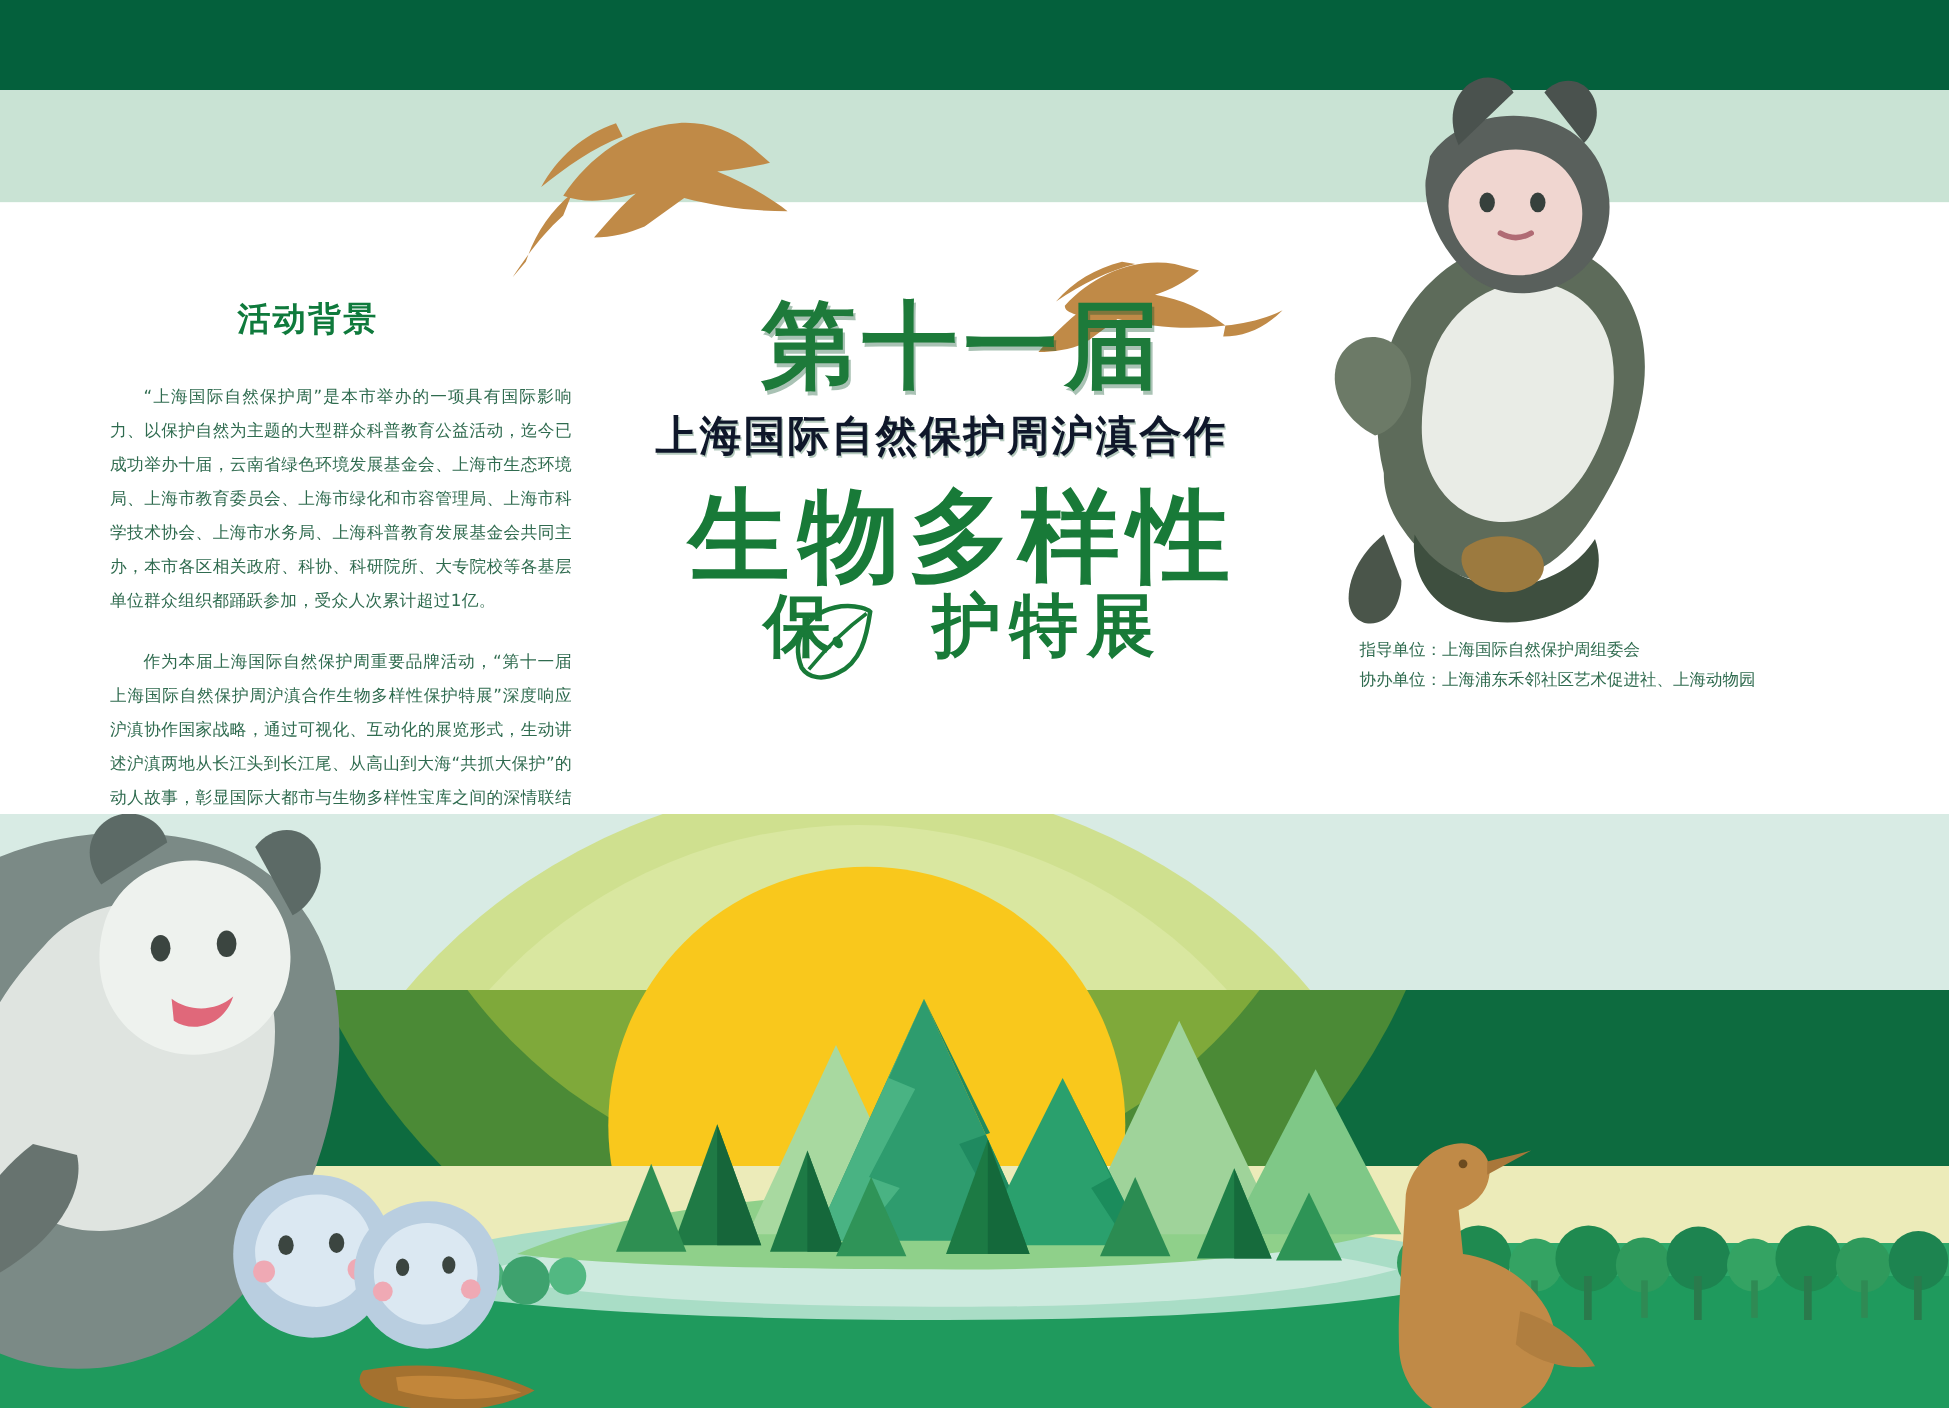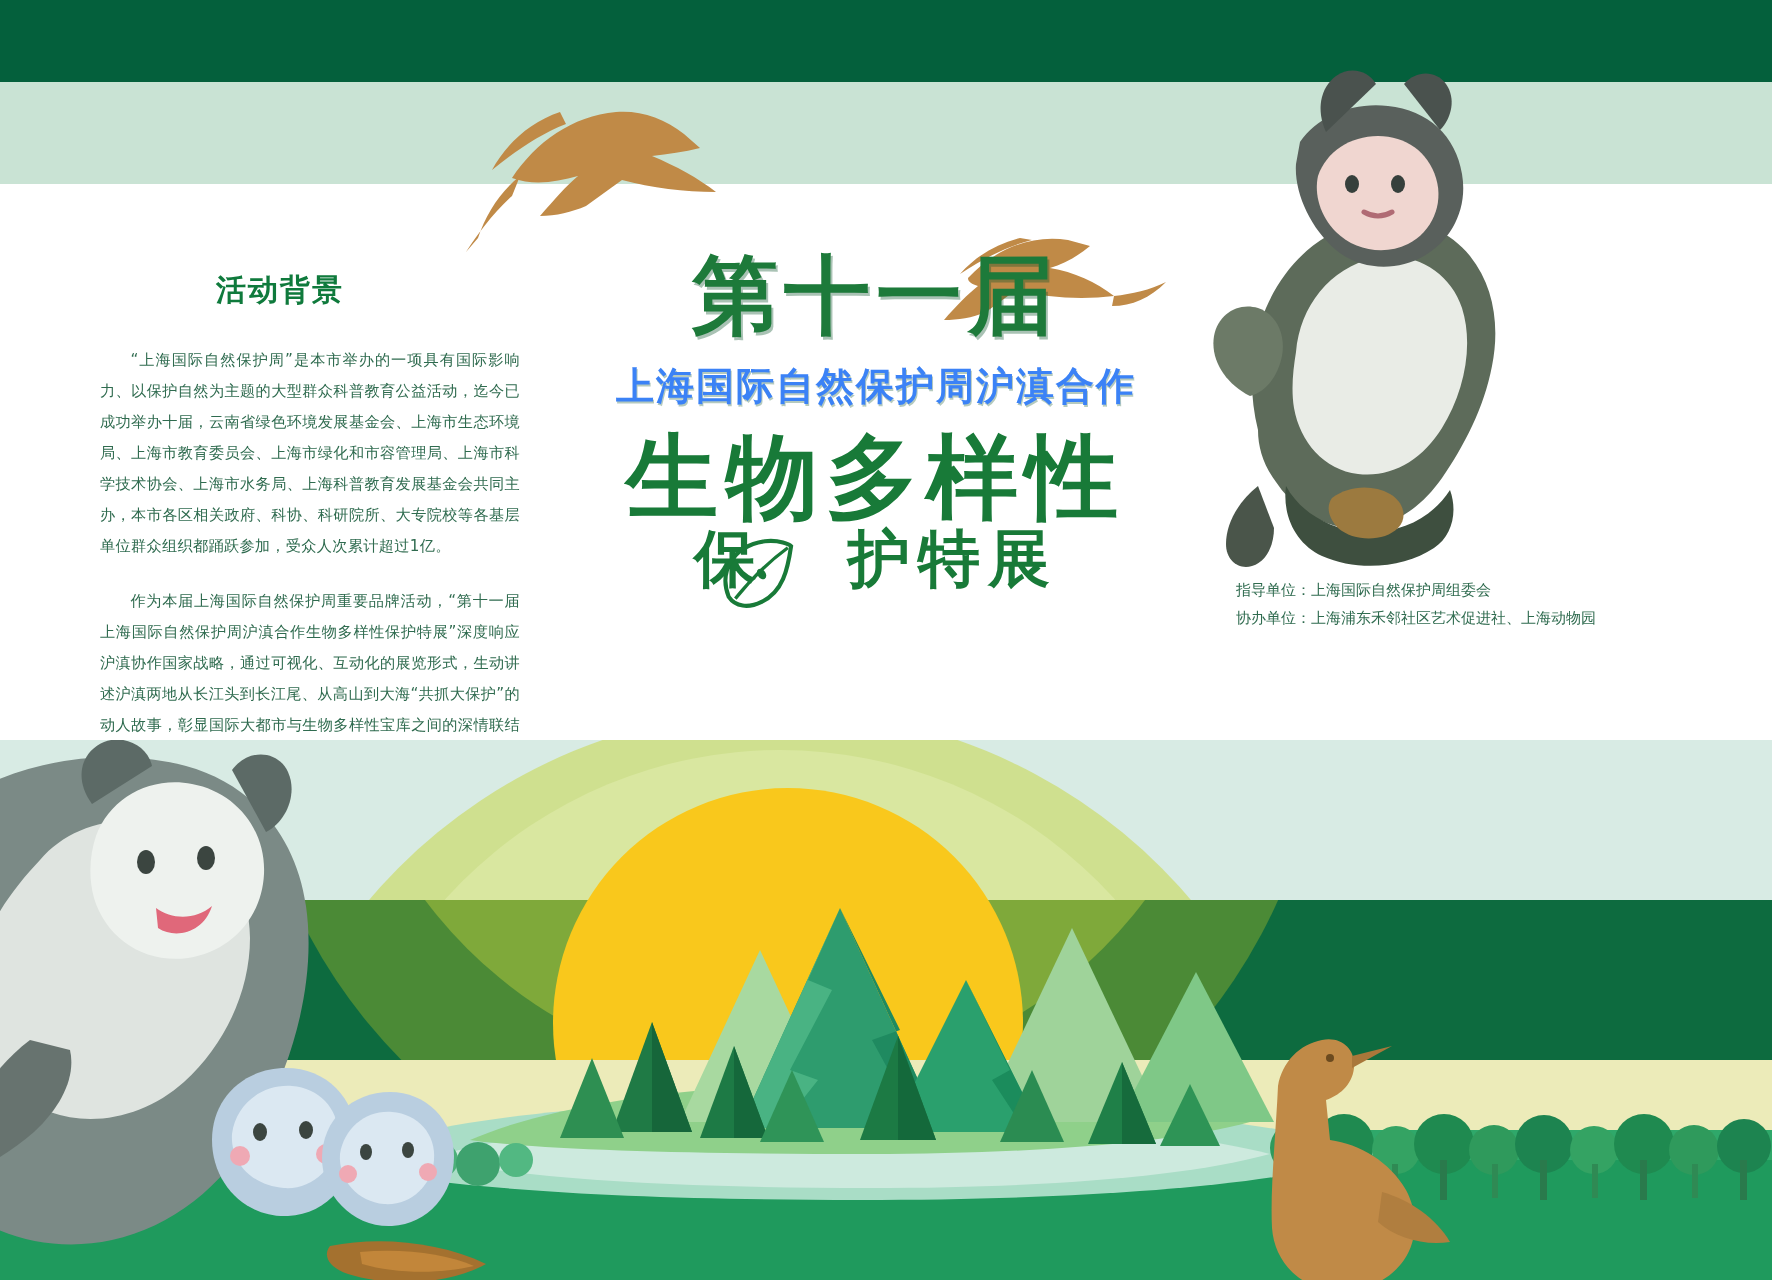--- a/index.html
+++ b/index.html
@@ -38,24 +38,25 @@
     font-family:"DejaVu Sans", sans-serif;
   }
 
   
   .title-block { position:absolute; left:596px; top:250px; width:560px; }
   .t-line1 {
     font-size:86px; font-weight:bold; color:#1d7a3a; letter-spacing:6px;
     line-height:1.05; text-align:center;
     font-family:"DejaVu Sans", sans-serif;
     text-shadow:2px 3px 0 rgba(10,80,40,.35);
+    margin-top:20px;
   }
   .t-line2 {
-    font-size:38px; font-weight:bold; color:#3b82f6; letter-spacing:2px;
-    line-height:1.3; margin-top:22px; text-align:center;
+    font-size:38px; font-weight:bold; color:#0f172a; letter-spacing:2px;
+    line-height:1.3; margin-top:12px; text-align:left;
     font-family:"DejaVu Sans", sans-serif;
     text-shadow:1px 2px 0 rgba(10,80,40,.3);
   }
   .t-big {
     font-size:92px; font-weight:bold; color:#187a38; letter-spacing:8px;
     line-height:1.05; margin-top:18px; text-align:center; position:relative;
     font-family:"DejaVu Sans", sans-serif;
   }
   .t-big2 {
     font-size:62px; font-weight:bold; color:#187a38; letter-spacing:8px;

